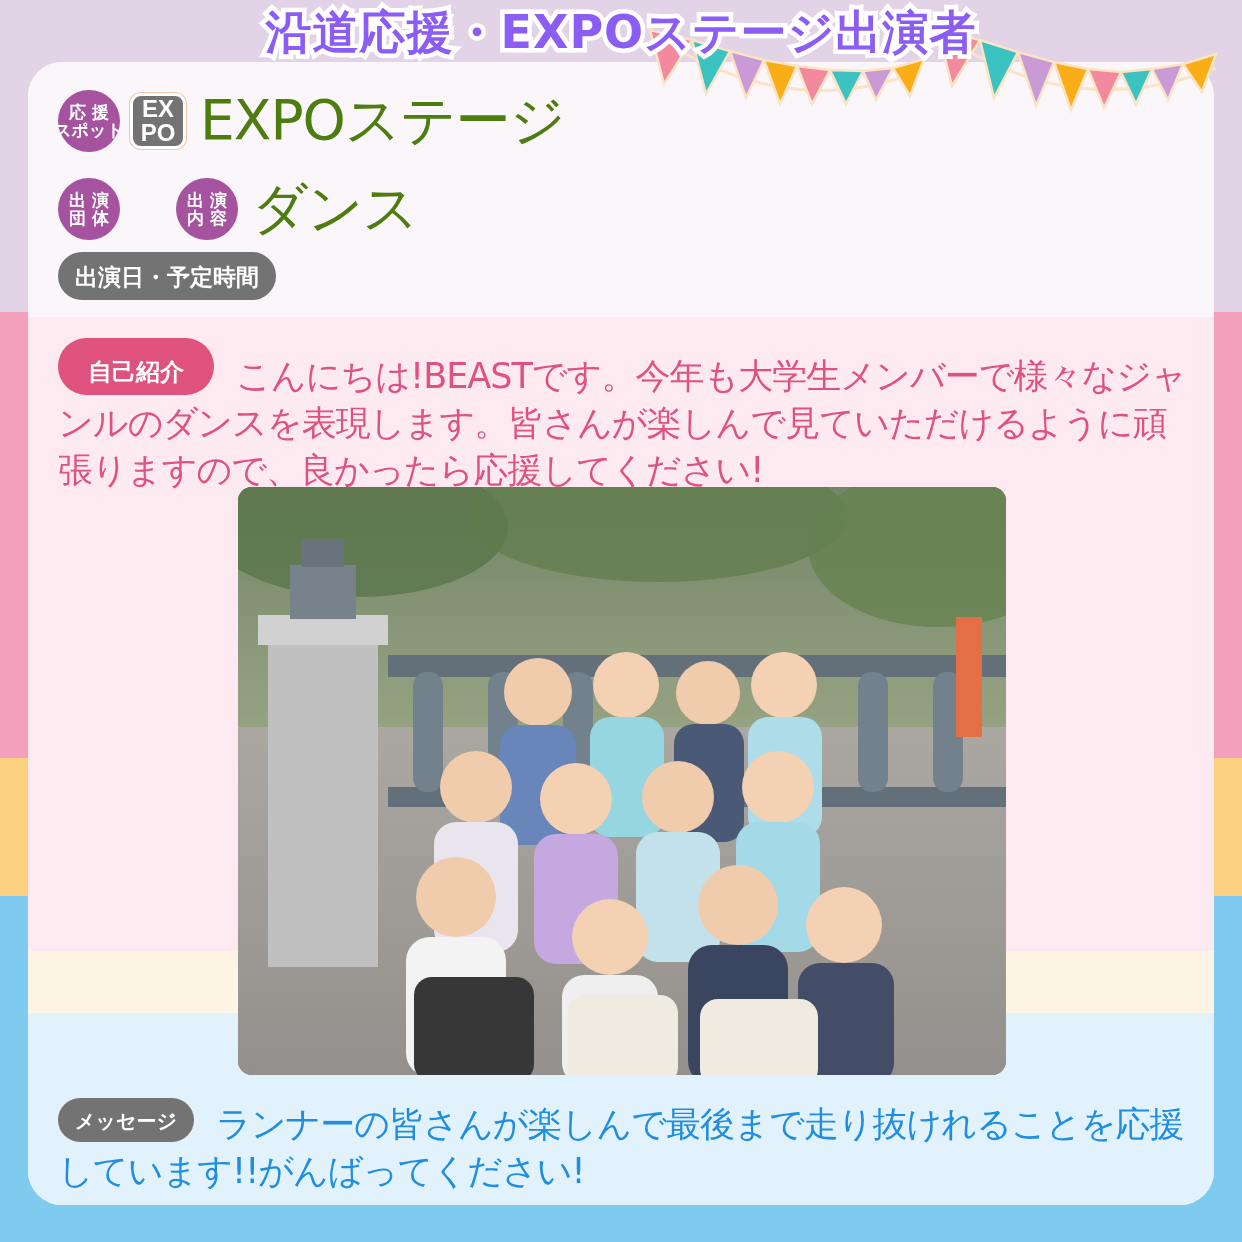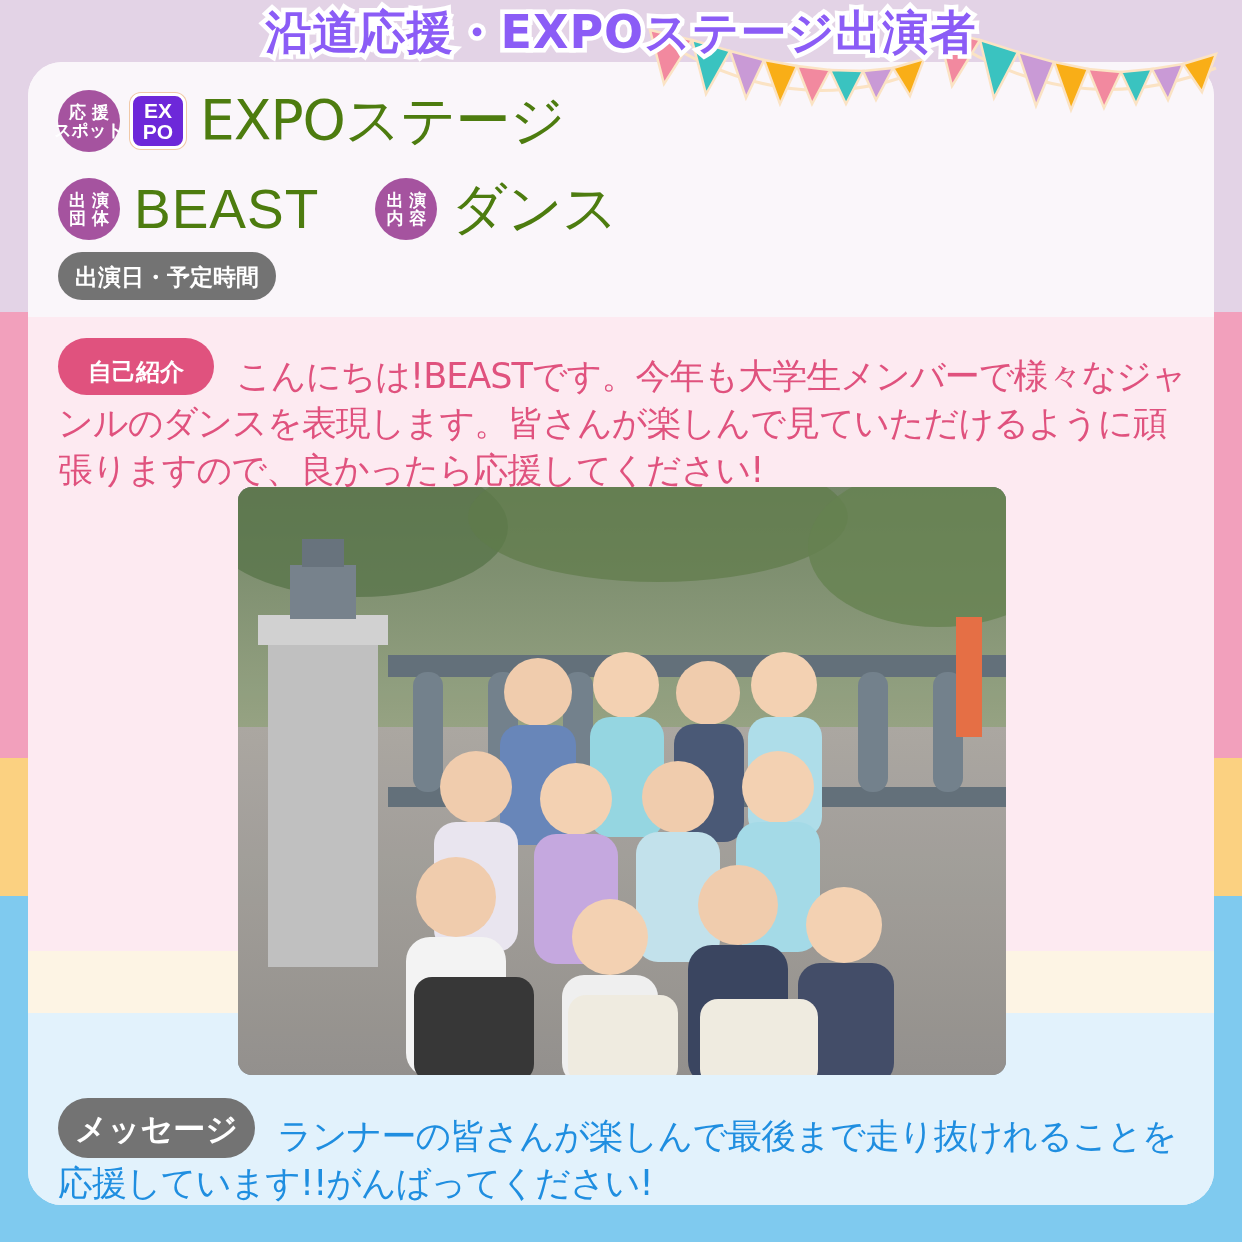--- a/index.html
+++ b/index.html
@@ -61,22 +61,22 @@
     background:#a5539f; color:#fff;
     display:flex; flex-direction:column; align-items:center; justify-content:center;
     font-size:17px; font-weight:bold; line-height:1.07; flex:none;
     letter-spacing:0px;
     font-family:"DejaVu Sans","Liberation Sans",sans-serif;
   }
   .badge-circle span{ display:block; white-space:nowrap; }
 
   .expo-chip{
     width:56px; height:56px; margin-left:10px; flex:none;
-    background:#6d28d9; border:3px solid #ffffff; border-radius:11px;
-    color:#fff; font-weight:bold; font-size:21px; line-height:1.02;
+    background:#737373; border:3px solid #ffffff; border-radius:11px;
+    color:#fff; font-weight:bold; font-size:24px; line-height:1.02;
     display:flex; flex-direction:column; align-items:center; justify-content:center;
     box-shadow:0 0 0 1px #f0c9a8;
     font-family:"Liberation Sans",sans-serif;
   }
   .expo-chip span{ display:block; }
 
   .big-purple{
     color:#4d7c0f; font-size:55px; font-weight:normal; margin-left:14px;
     font-family:"DejaVu Sans","Liberation Sans",sans-serif;
     letter-spacing:-1px; white-space:nowrap;
@@ -107,21 +107,21 @@
     font-family:"DejaVu Sans","Liberation Sans",sans-serif;
   }
   #intro-block .badge-pill{ display:inline-block; vertical-align:8px; margin-right:22px; font-size:24px; }
   #intro-text{ letter-spacing:-1px; }
 
   #msg-block{
     position:absolute; left:58px; top:1098px; width:1130px; z-index:5;
     color:#1f8ee0; font-size:35px; line-height:1.34;
     font-family:"DejaVu Sans","Liberation Sans",sans-serif;
   }
-  #msg-block .badge-pill{ display:inline-block; vertical-align:8px; margin-right:22px; font-size:32px; }
+  #msg-block .badge-pill{ display:inline-block; vertical-align:8px; margin-right:22px; font-size:20px; }
   #msg-text{ letter-spacing:-1px; }
 
   
   #photo{
     position:absolute; left:238px; top:487px; width:768px; height:588px;
     border-radius:14px; overflow:hidden; z-index:5;
     background:#7b8793;
   }
   #photo svg{ display:block; width:100%; height:100%; }
 </style>
@@ -179,21 +179,20 @@
     <span>PO</span>
   </div>
   <div class="big-purple">EXPOステージ</div>
 </div>
 
 <div class="row" id="row-group">
   <div class="badge-circle">
     <span>出 演</span>
     <span>団 体</span>
   </div>
-  <div class="big-purple latin">BEAST</div>
 
   <div class="badge-circle" id="content-badge">
     <span>出 演</span>
     <span>内 容</span>
   </div>
   <div class="big-purple">ダンス</div>
 </div>
 
 <div class="row" id="row-date">
   <div class="badge-pill">出演日・予定時間</div>

